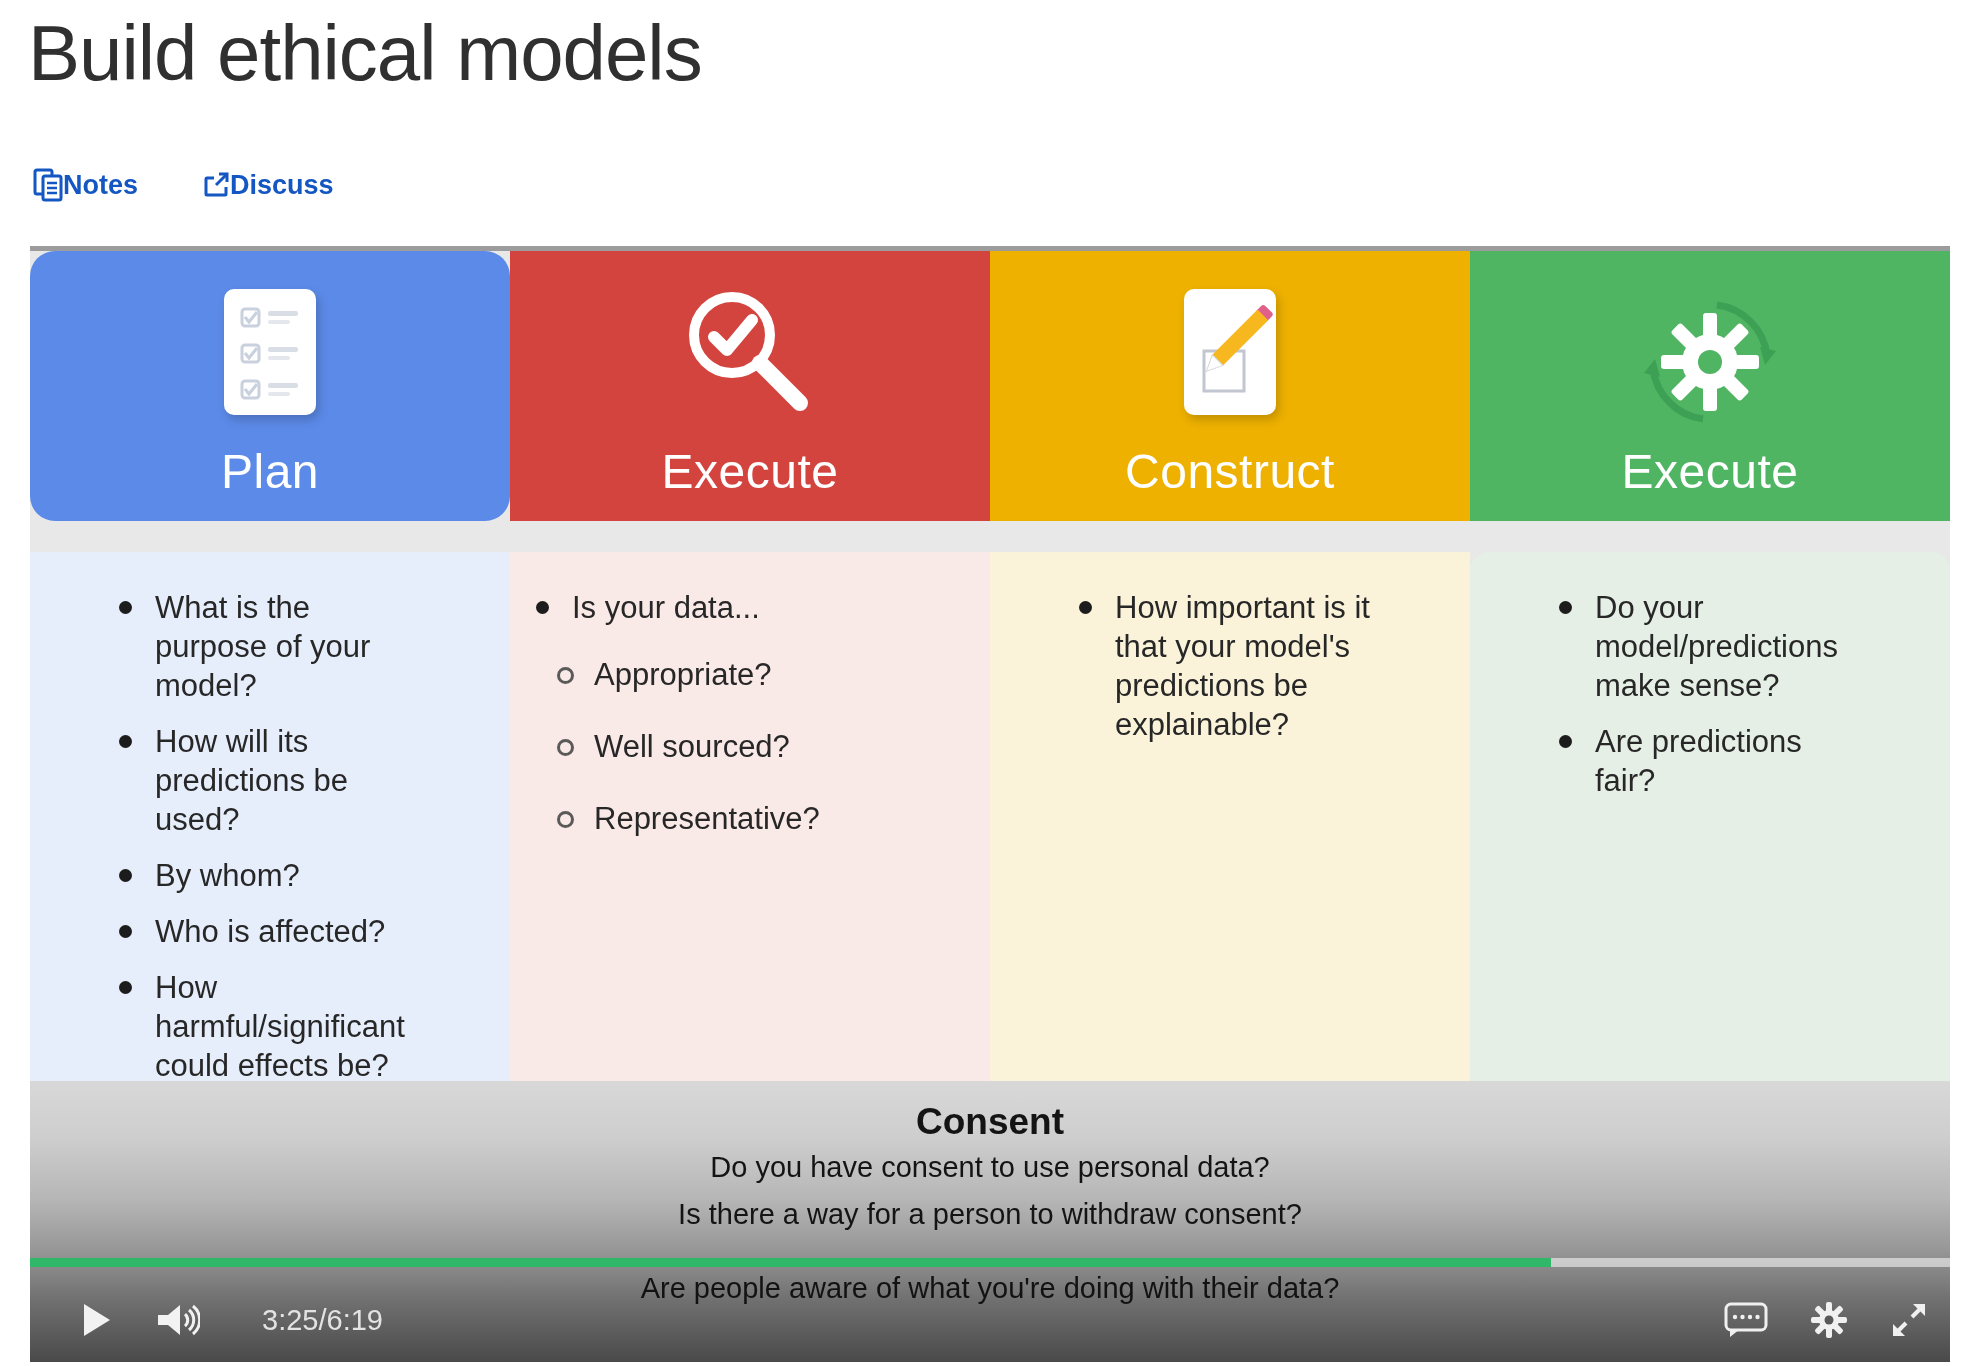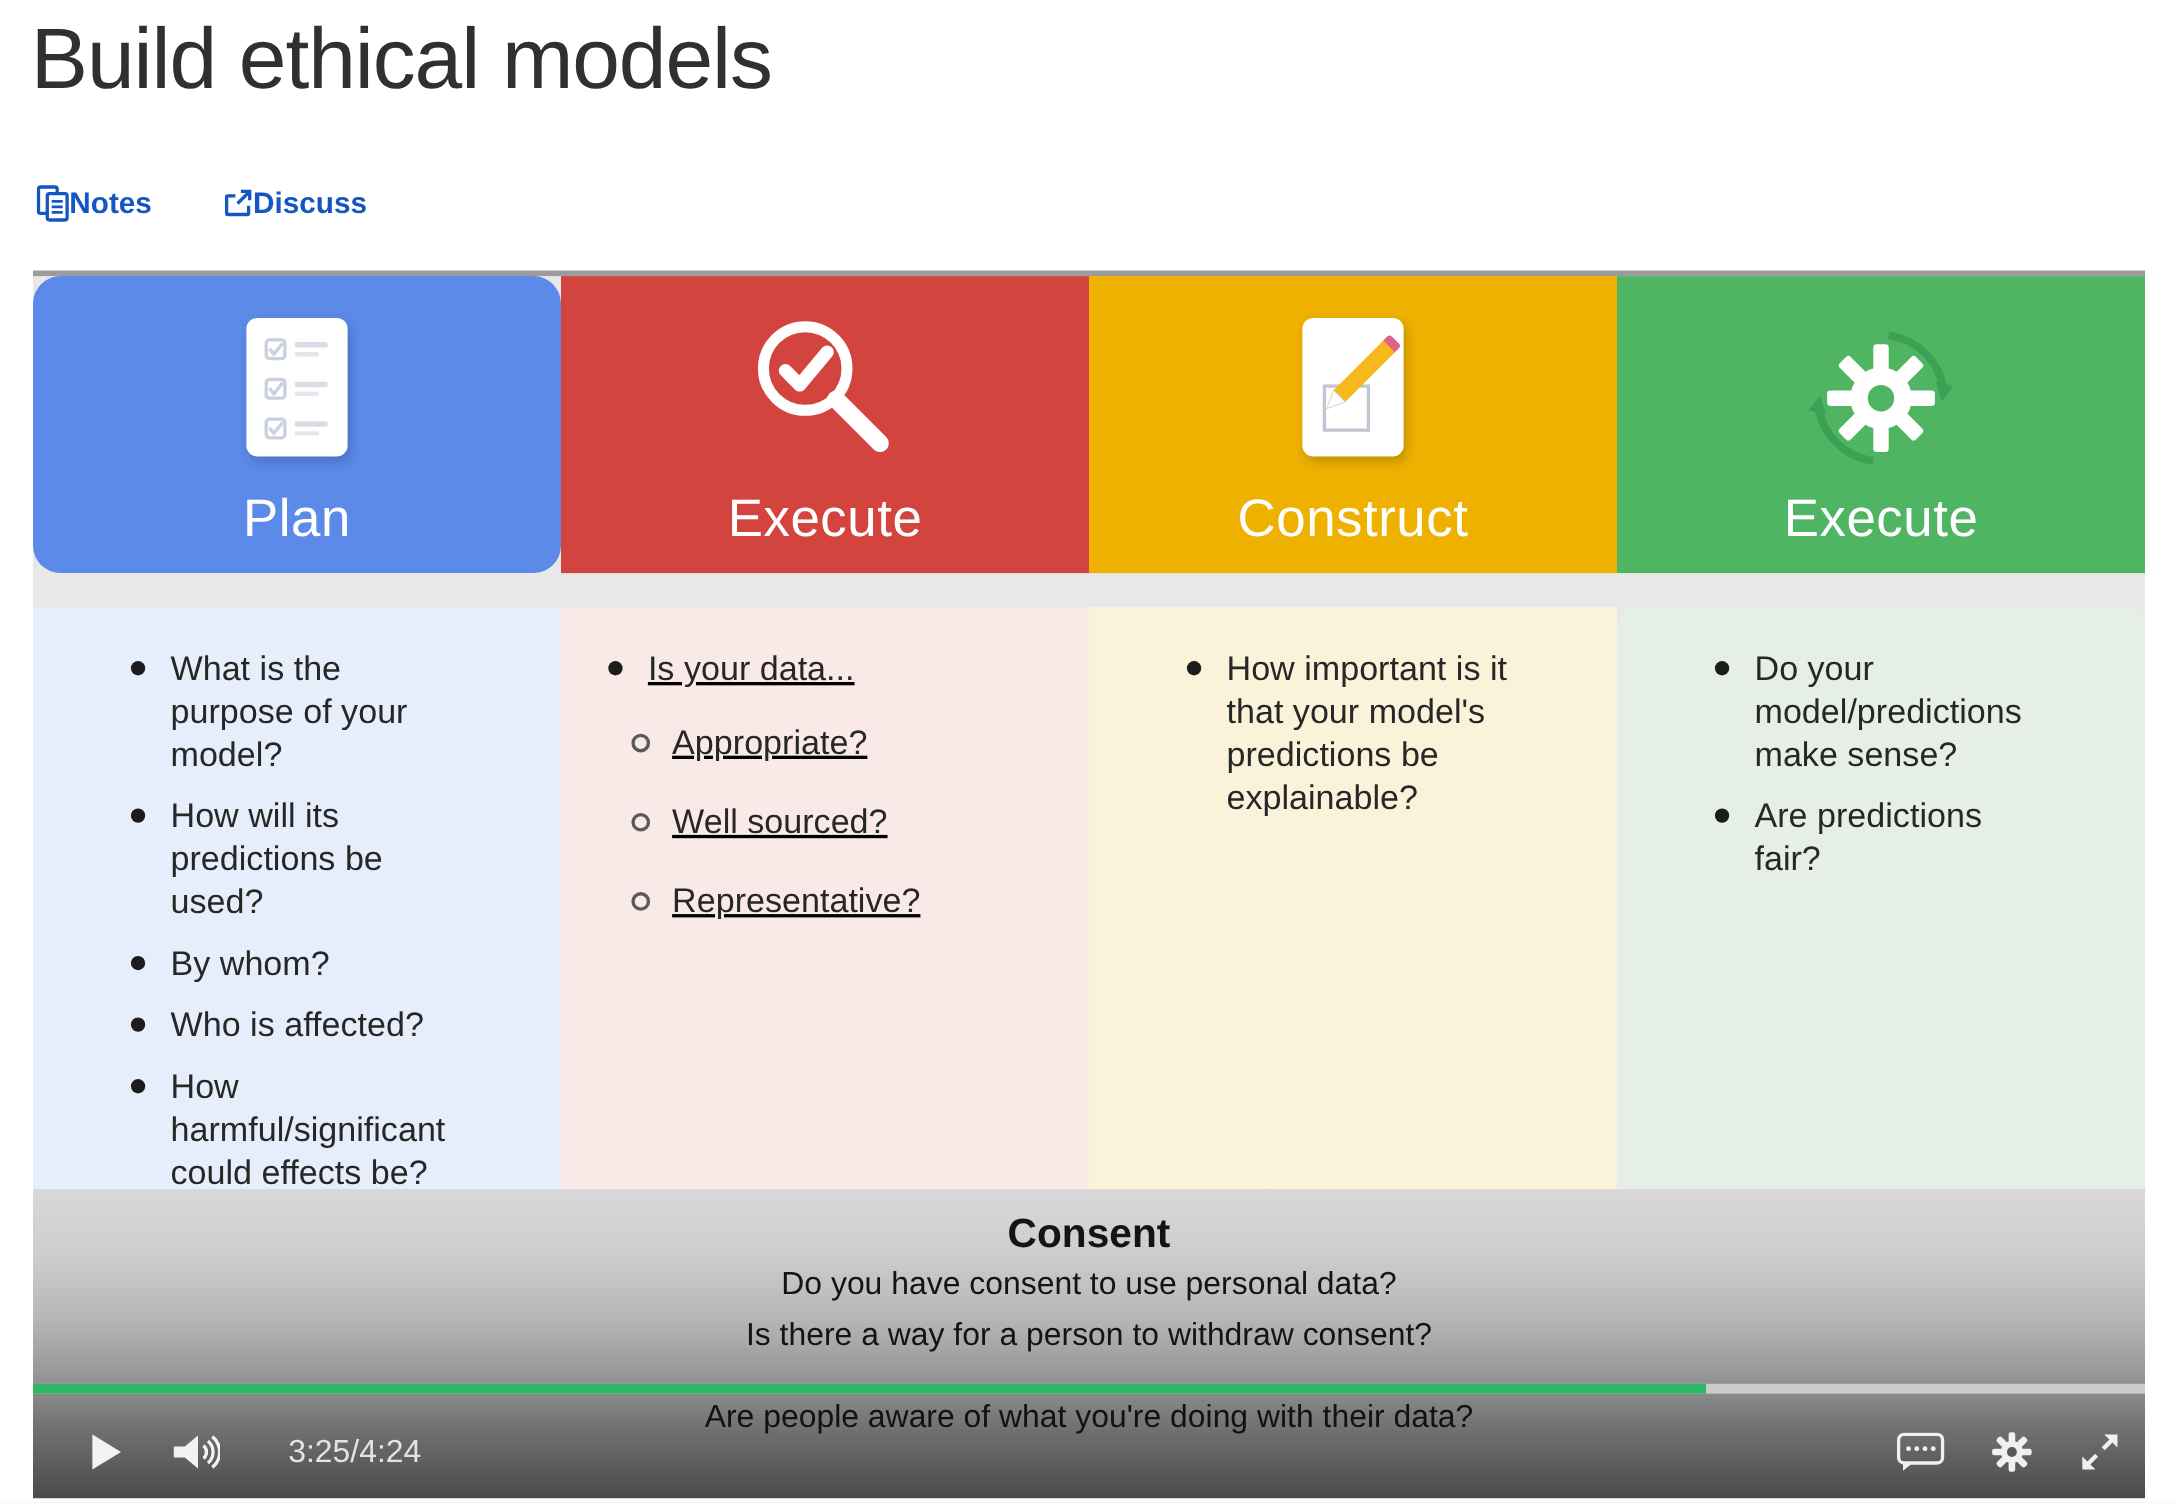--- a/index.html
+++ b/index.html
@@ -41,21 +41,21 @@
   
   ul.blist{list-style:none;margin:0;padding:0 10px 0 125px;}
   ul.blist > li{
     position:relative;font-size:31px;line-height:39px;color:#272727;margin-bottom:17px;
   }
   ul.blist > li::before{
     content:"";position:absolute;left:-36px;top:13px;width:13px;height:13px;
     border-radius:50%;background:#1c1c1c;
   }
   .col-plan ul.blist > li{max-width:240px;}
-  .col-analyze ul.blist{padding-left:79px;text-decoration:underline;}
+  .col-analyze ul.blist{padding-left:62px;}
   .col-analyze ul.blist > li{max-width:300px;}
   .col-construct ul.blist > li{max-width:290px;}
   .col-execute ul.blist > li{max-width:250px;}
   ul.sublist{list-style:none;margin:28px 0 0 22px;padding:0;}
   ul.sublist > li{
     position:relative;font-size:31px;line-height:39px;color:#272727;margin-bottom:33px;
   }
   ul.sublist > li::before{
     content:"";position:absolute;left:-37px;top:12px;width:11px;height:11px;
     border-radius:50%;background:transparent;border:3px solid #5a5a5a;
@@ -245,21 +245,21 @@
           <svg width="44" height="36" viewBox="0 0 44 36">
             <polygon points="2,13 12,13 24,3 24,33 12,23 2,23" fill="#f2f2f2"></polygon>
             <path d="M29 12 A8 8 0 0 1 29 24" stroke="#f2f2f2" stroke-width="3" fill="none"></path>
             <path d="M33 8 A13 13 0 0 1 33 28" stroke="#f2f2f2" stroke-width="3" fill="none"></path>
             <path d="M37 4 A18 18 0 0 1 37 32" stroke="#f2f2f2" stroke-width="3" fill="none"></path>
           </svg>
         </span>
         <span class="time">
           <span>3:25</span>
           <span>/</span>
-          <span>4:24</span>
+          <span>6:19</span>
         </span>
       </div>
       <div class="controls-right">
         <span class="cicon">
           <svg width="44" height="36" viewBox="0 0 44 36">
             <rect x="2" y="2" width="40" height="26" rx="5" fill="none" stroke="#f0f0f0" stroke-width="3"></rect>
             <circle cx="11" cy="15" r="2.2" fill="#f0f0f0"></circle>
             <circle cx="18.5" cy="15" r="2.2" fill="#f0f0f0"></circle>
             <circle cx="26" cy="15" r="2.2" fill="#f0f0f0"></circle>
             <circle cx="33.5" cy="15" r="2.2" fill="#f0f0f0"></circle>

